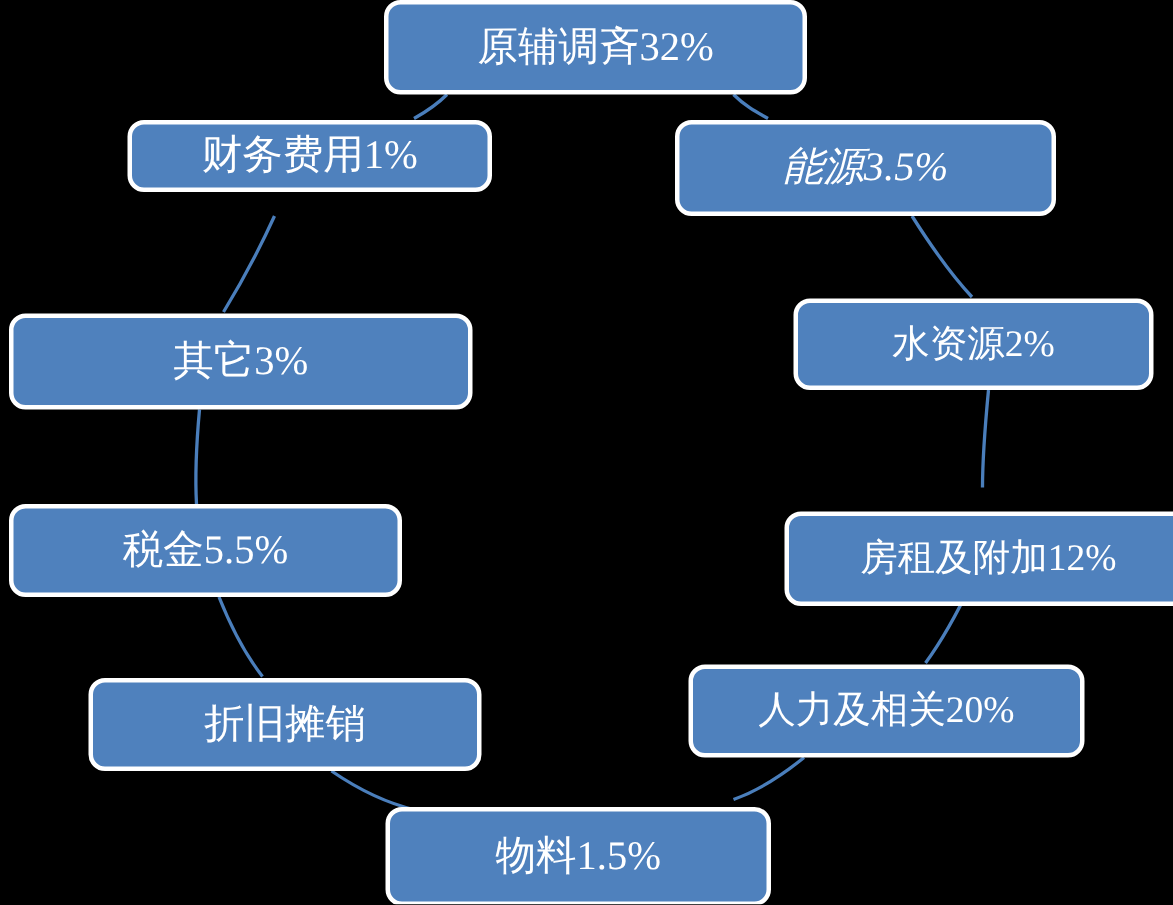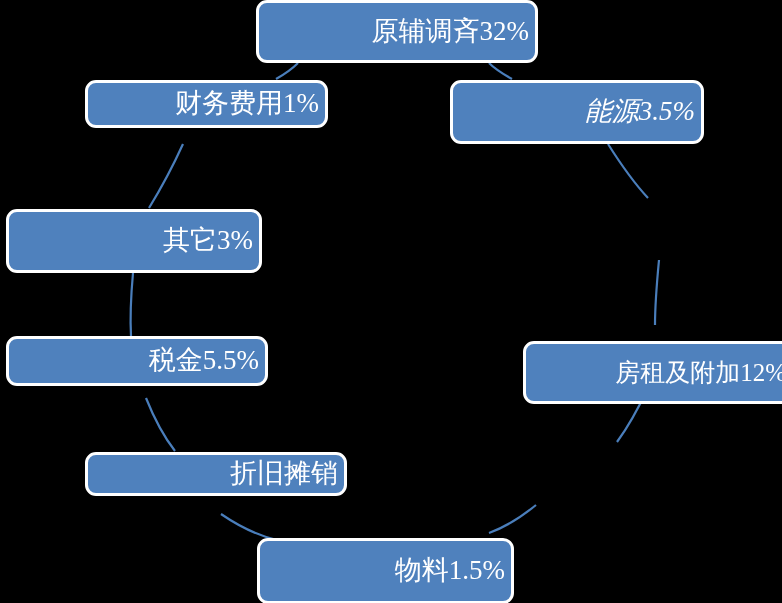--- a/index.html
+++ b/index.html
@@ -27,21 +27,21 @@
   }
   .node {
     position: absolute;
     z-index: 2;
     box-sizing: border-box;
     background: #4F81BD;
     border: 3px solid #FFFFFF;
     border-radius: 11px;
     display: flex;
     align-items: center;
-    justify-content: flex-end;
+    justify-content: center;
     color: #FFFFFF;
     text-align: center;
     line-height: 1.1;
     padding: 2px 6px;
     white-space: nowrap;
   }
   .node .label {
     display: block;
     font-size: 27px;
     font-weight: 400;
@@ -82,35 +82,41 @@
   </div>
 
   <div class="node" style="left:85px; top:80px; width:243px; height:48px;">
     <span class="label">财务费用1%</span>
   </div>
 
   <div class="node" style="left:450px; top:80px; width:254px; height:64px;font-style:italic;">
     <span class="label">能源3.5%</span>
   </div>
 
-  <div class="node" style="left:6px; top:209px; width:256px; height:64px;">
+  <div class="node" style="left:6px; top:209px; width:309px; height:64px;">
     <span class="label">其它3%</span>
   </div>
 
+  <div class="node sm" style="left:529px; top:199px; width:240px; height:61px;">
+    <span class="label">水资源2%</span>
+  </div>
 
-  <div class="node" style="left:6px; top:336px; width:262px; height:50px;">
+  <div class="node" style="left:6px; top:336px; width:262px; height:62px;">
     <span class="label">税金5.5%</span>
   </div>
 
   <div class="node sm" style="left:523px; top:325px; width:272px; height:63px;margin-top:16px;">
     <span class="label">房租及附加12%</span>
   </div>
 
-  <div class="node" style="left:85px; top:452px; width:262px; height:44px;">
+  <div class="node" style="left:59px; top:452px; width:262px; height:62px;">
     <span class="label">折旧摊销</span>
   </div>
 
+  <div class="node sm" style="left:459px; top:443px; width:264px; height:62px;">
+    <span class="label">人力及相关20%</span>
+  </div>
 
   <div class="node" style="left:257px; top:538px; width:257px; height:66px;">
     <span class="label">物料1.5%</span>
   </div>
 
 </div>
 
 </body></html>

